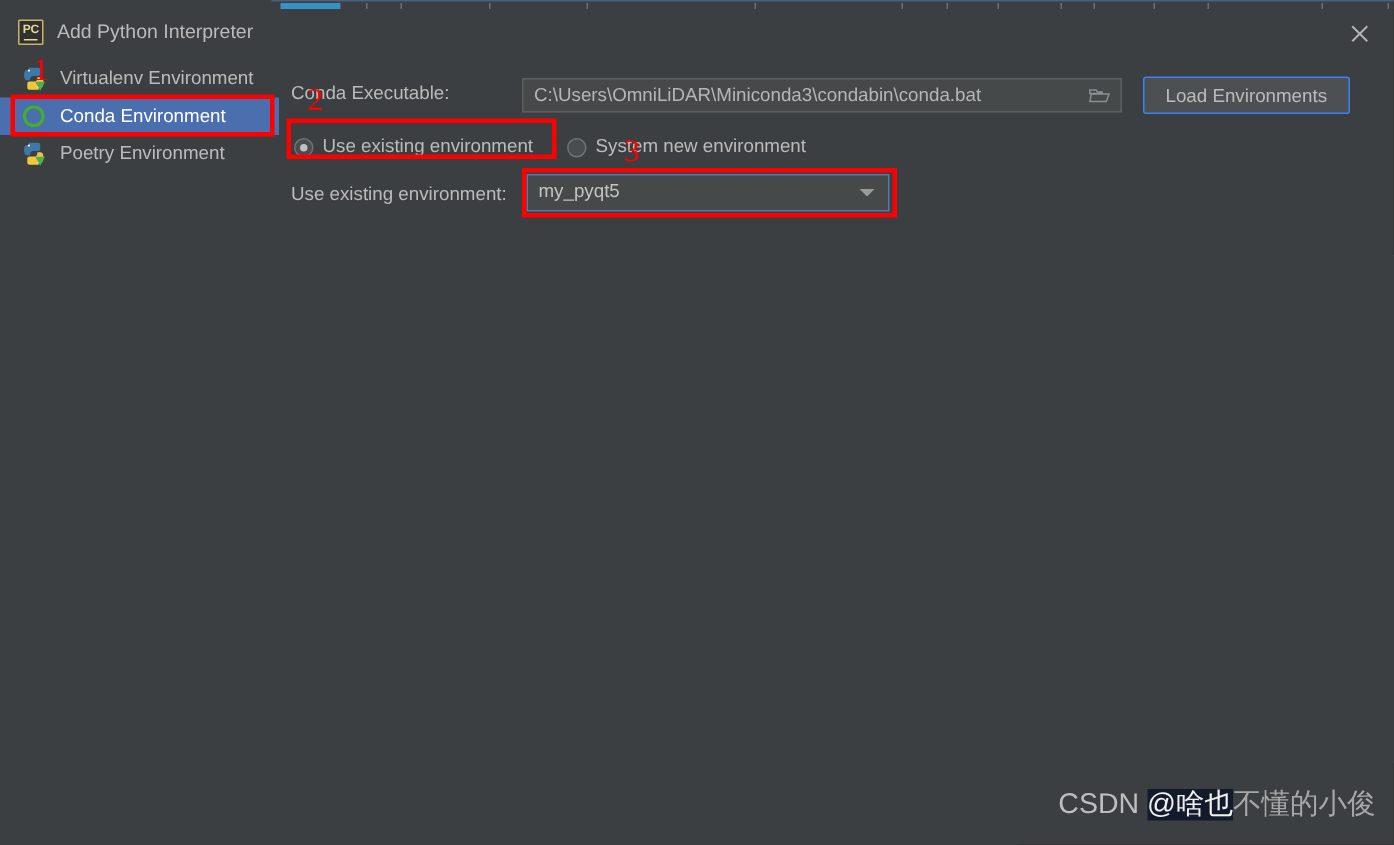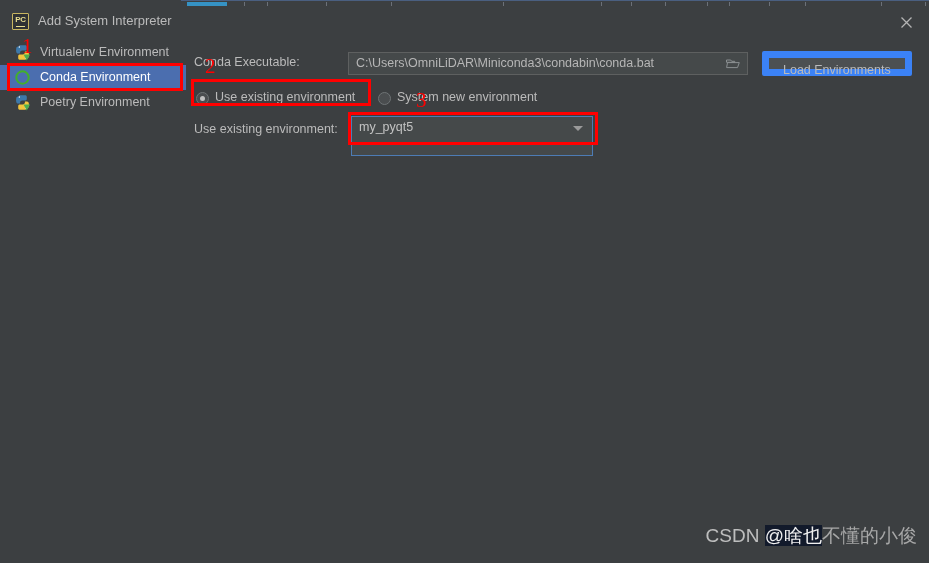--- a/index.html
+++ b/index.html
@@ -175,21 +175,21 @@
   }
 
   
   #load-env-button {
     position: absolute;
     left: 576px; top: 11px;
     height: 25px;
     padding: 0 14px;
     line-height: 24px;
     background: #4c5052;
-    border: 7px solid #3b82f6;
+    border: 1px solid #3b82f6;
     border-radius: 2px;
     color: #bbbbbb;
     font-size: 12.5px;
     white-space: nowrap;
     box-sizing: border-box;
     cursor: pointer;
   }
 
   
   .radio-row { position: absolute; text-align: right; }
@@ -219,21 +219,21 @@
     color: #bbbbbb;
     white-space: nowrap;
     cursor: pointer;
   }
 
   
   #env-combo {
     position: absolute;
     left: 165px; top: 76px;
     width: 242px;
-    height: 40px;
+    height: 25px;
     background: #45494a;
     border: 1px solid #4d7cb5;
     box-sizing: border-box;
     cursor: pointer;
   }
   #env-combo-value {
     position: absolute;
     left: 7px; top: 3px;
     color: #c3c3c3;
     font-size: 12.5px;
@@ -302,21 +302,21 @@
     <div class="bg-sep" style="left:624px;"></div>
     <div class="bg-sep" style="left:700px;"></div>
     <div class="bg-sep" style="left:744px;"></div>
   </div>
 </div>
 
 <div id="dialog">
 
   <div id="titlebar">
     <div id="app-icon">PC<span class="underbar"></span></div>
-    <div id="dialog-title">Add System Interpreter</div>
+    <div id="dialog-title">Add Python Interpreter</div>
     <div id="close-button">
       <svg width="13" height="13" viewBox="0 0 13 13">
         <path d="M1.5 1.5 L11.5 11.5 M11.5 1.5 L1.5 11.5" stroke="#b4b4b4" stroke-width="1.3" fill="none"></path>
       </svg>
     </div>
   </div>
 
   <div id="sidebar">
 
     <div class="side-item">

